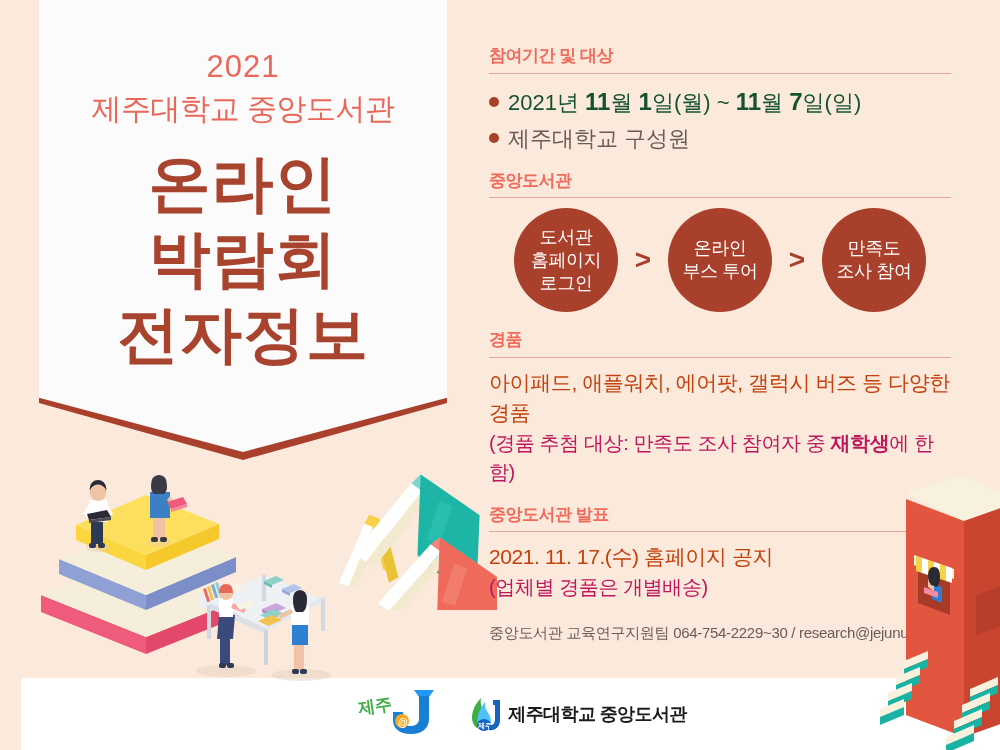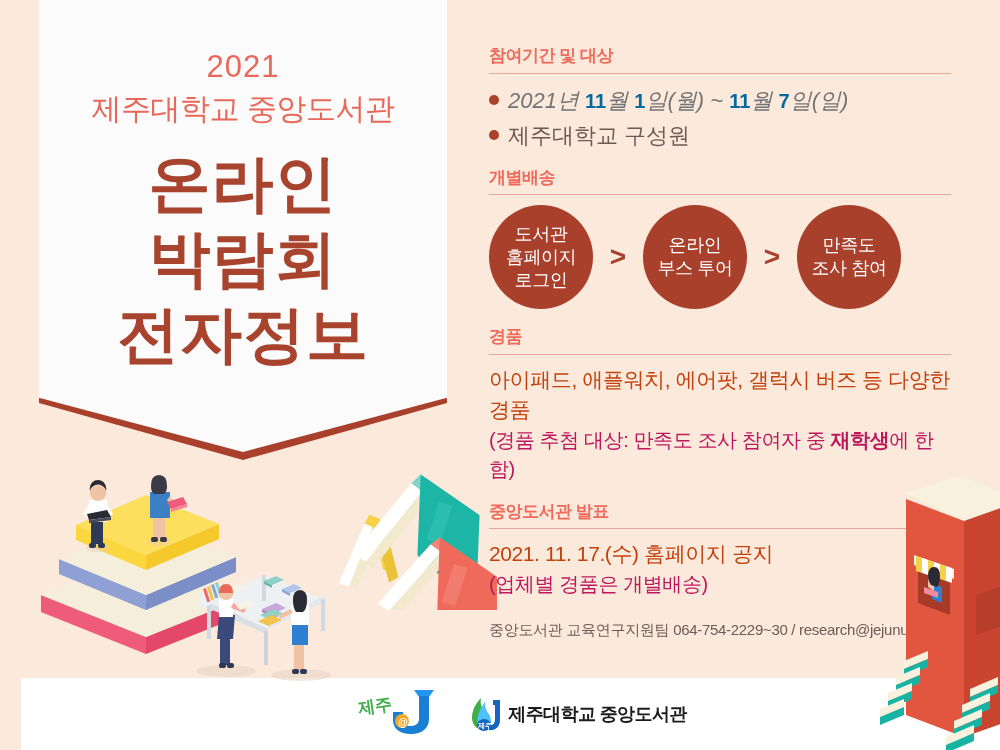--- a/index.html
+++ b/index.html
@@ -68,26 +68,26 @@
     height:1px;background:#e4a79a;margin-top:7px;margin-bottom:10px;width:100%;
   }
   .bullet-row{
     display:flex;align-items:baseline;gap:9px;
     font-size:22px;color:#6b5b55;line-height:1.5;margin-bottom:2px;
   }
   .dot{
     width:10px;height:10px;border-radius:50%;background:#a8402c;
     flex:0 0 10px;position:relative;top:-3px;
   }
-  .bignum{font-size:20px;font-weight:700;color:#0369a1;}
-  .subtle{color:#737373;font-style:italic;}
+  .bignum{font-size:24px;font-weight:700;color:#14532d;}
+  .subtle{color:#14532d;}
 
   
   .flow{
-    display:flex;align-items:center;justify-content:flex-start;
+    display:flex;align-items:center;justify-content:center;
     gap:6px;margin-top:4px;
   }
   .circle{
     width:104px;height:104px;border-radius:50%;
     background:#a8402c;color:#ffffff;
     display:flex;flex-direction:column;align-items:center;justify-content:center;
     font-size:18px;line-height:1.28;text-align:center;letter-spacing:-0.4px;
     flex:0 0 104px;
   }
   .chev{
@@ -337,21 +337,21 @@
         <span class="dot"></span>
         <span><span class="subtle">2021년</span><span>&nbsp;</span><span class="bignum">11</span><span class="subtle">월</span><span>&nbsp;</span><span class="bignum">1</span><span class="subtle">일(월)</span><span>&nbsp;</span><span class="subtle">~</span><span>&nbsp;</span><span class="bignum">11</span><span class="subtle">월</span><span>&nbsp;</span><span class="bignum">7</span><span class="subtle">일(일)</span></span>
       </div>
       <div class="bullet-row">
         <span class="dot"></span>
         <span>제주대학교 구성원</span>
       </div>
     </div>
 
     <div class="sec" style="margin-top:16px;">
-      <div class="sec-head">개별배송</div>
+      <div class="sec-head">중앙도서관</div>
       <div class="sec-rule"></div>
       <div class="flow">
         <div class="circle">
           <span>도서관</span>
           <span>홈페이지</span>
           <span>로그인</span>
         </div>
         <div class="chev">&gt;</div>
         <div class="circle">
           <span>온라인</span>

